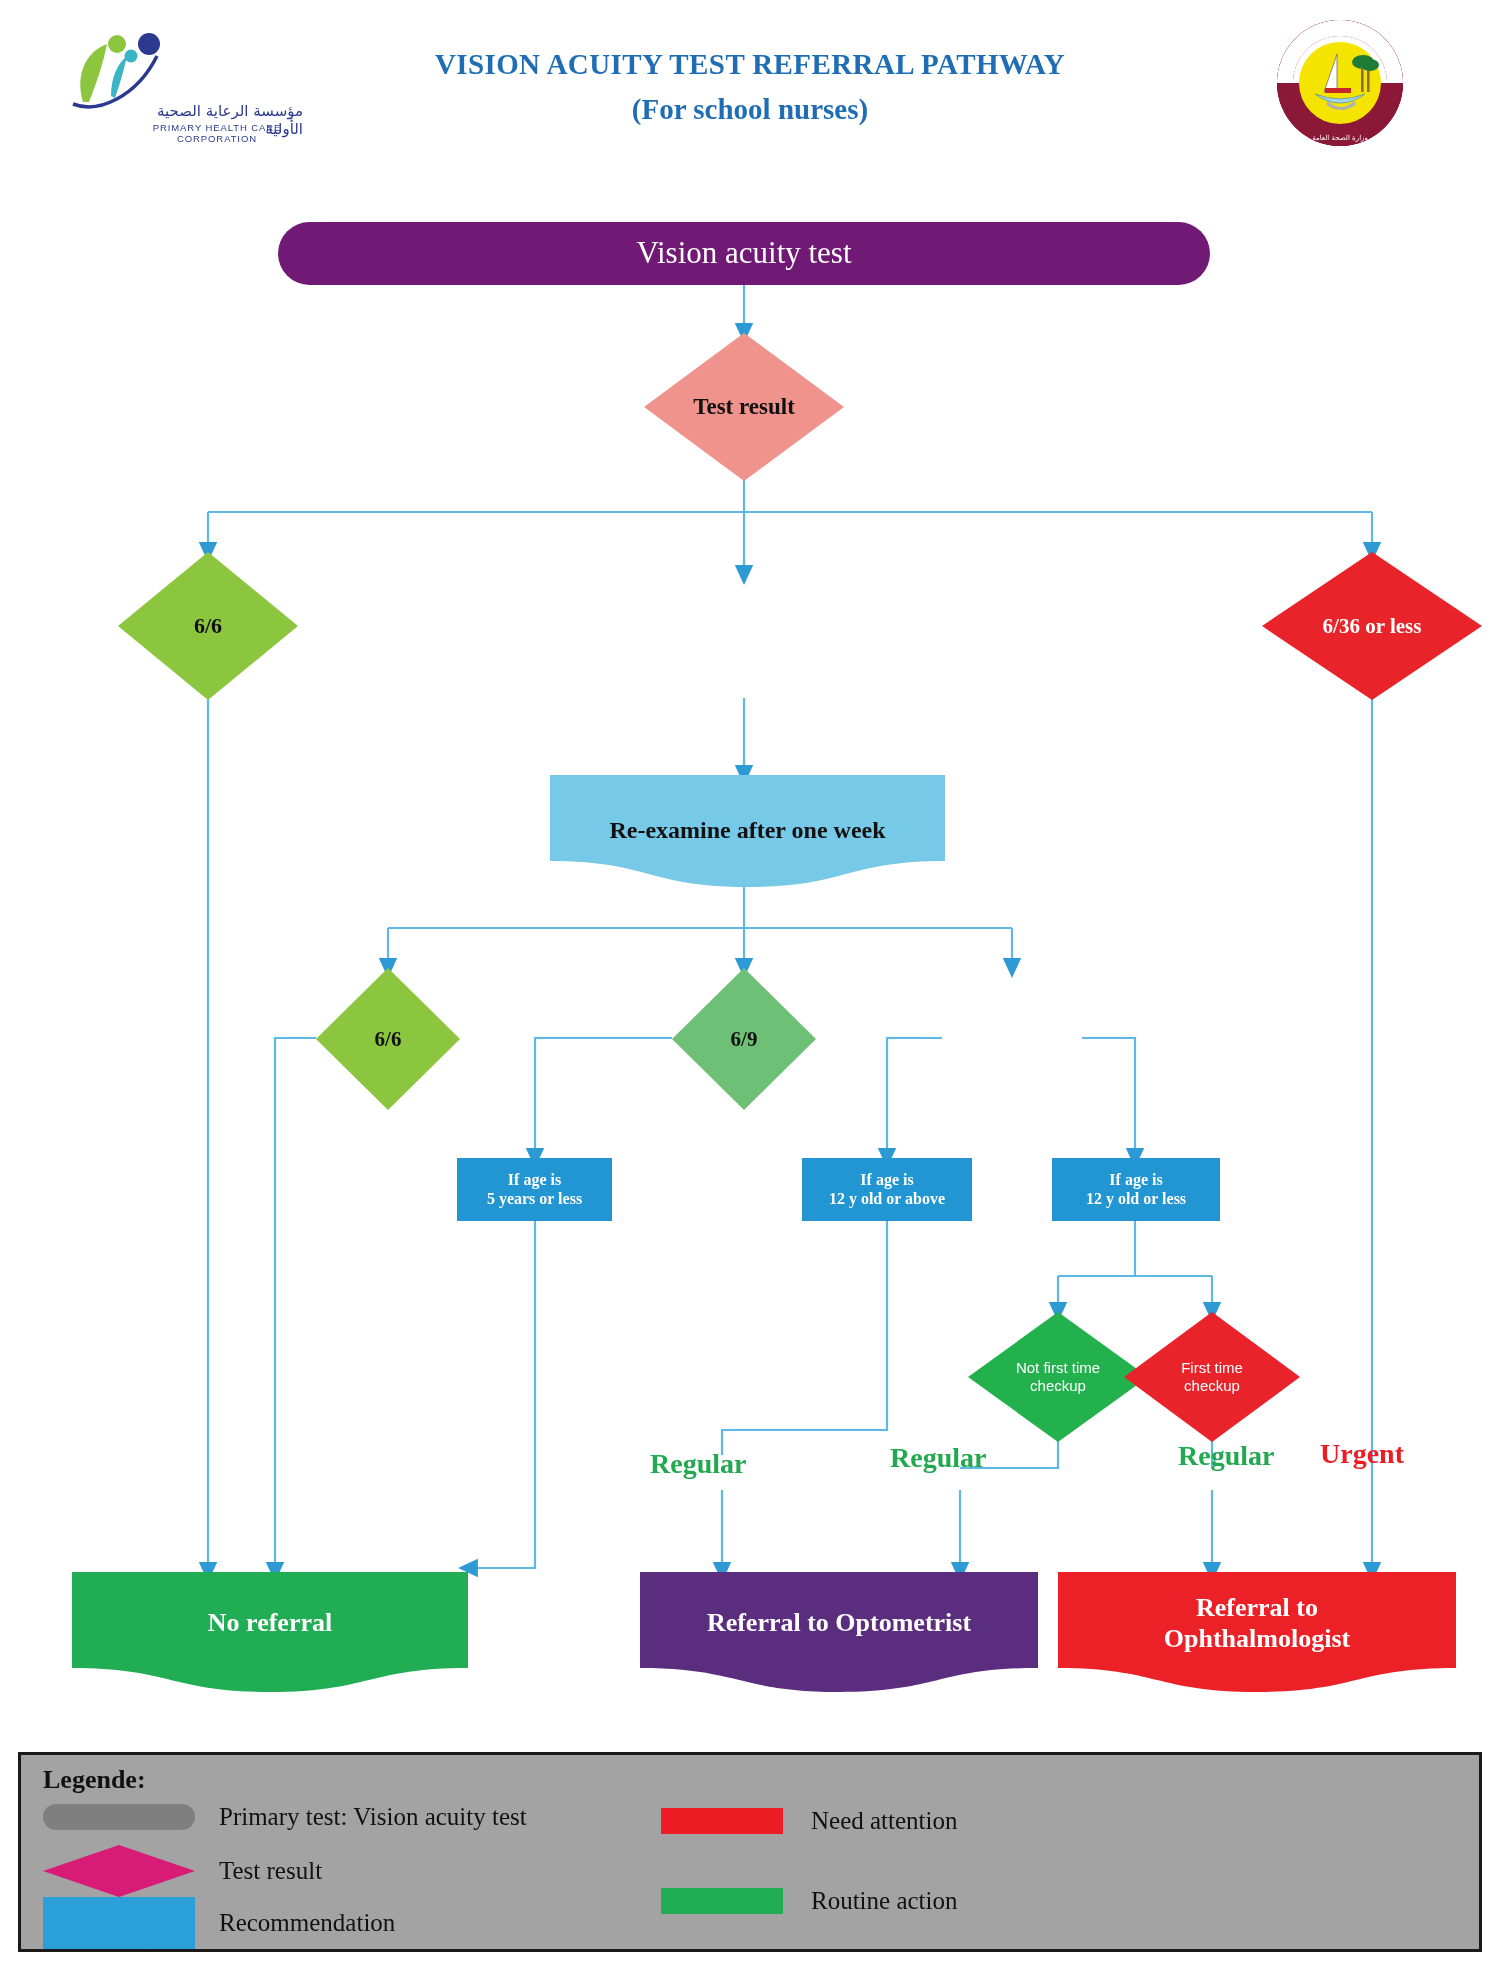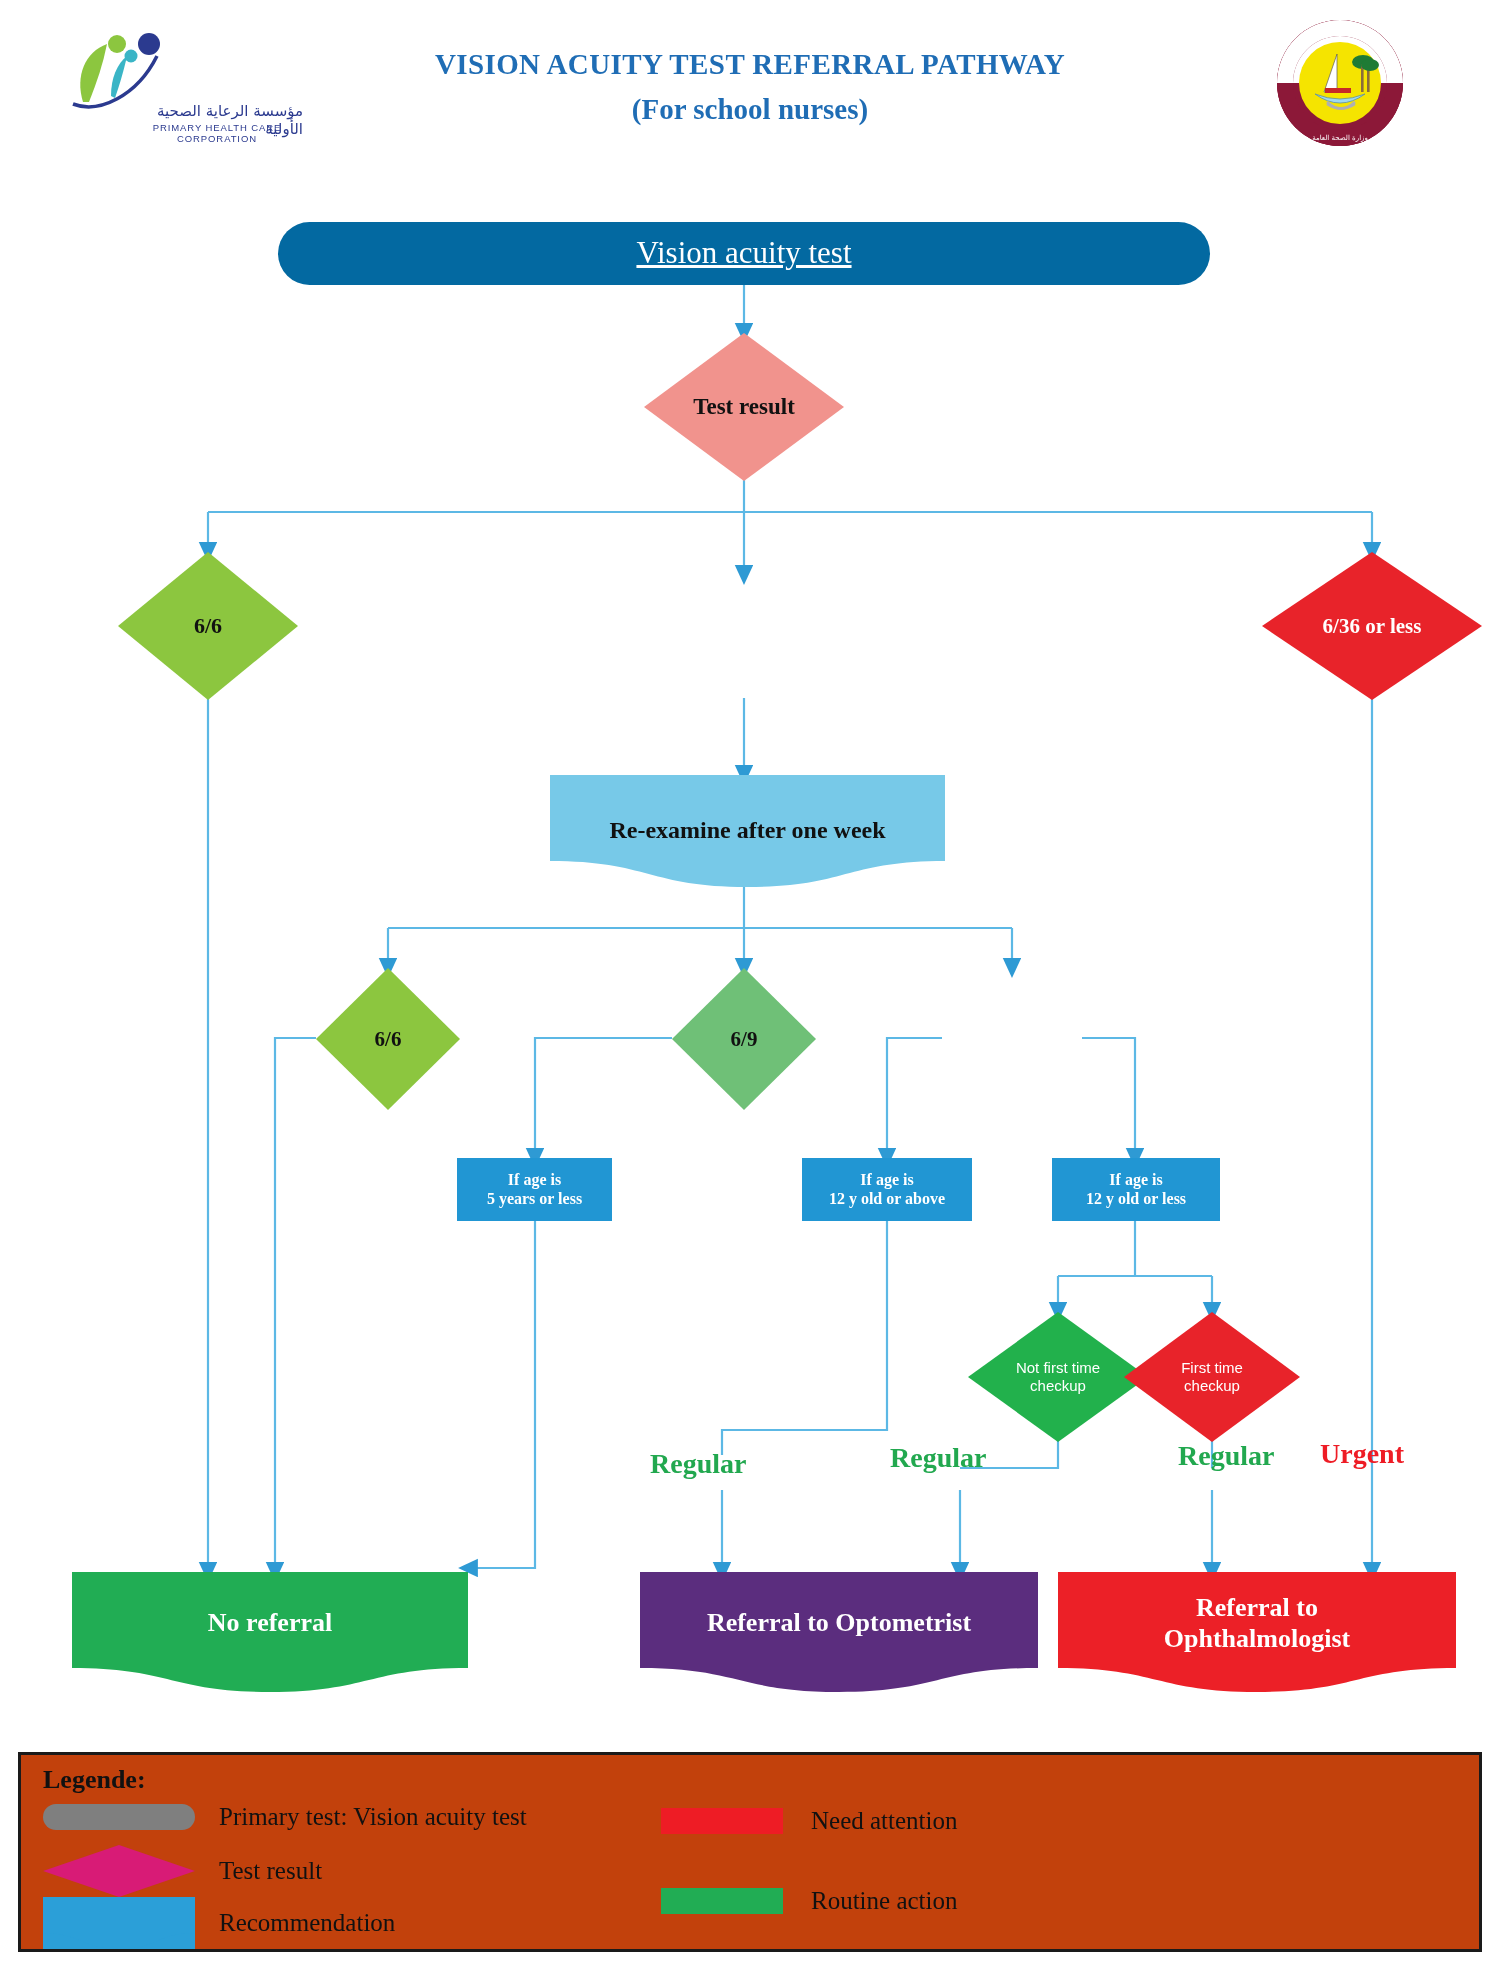--- a/index.html
+++ b/index.html
@@ -28,41 +28,41 @@
   #qatar-logo { position: absolute; left: 1275px; top: 18px; width: 130px; height: 130px; }
 
   
   #flow { position: absolute; left: 0; top: 0; width: 1500px; height: 1720px; }
   #connectors { position: absolute; left: 0; top: 0; width: 1500px; height: 1720px; }
 
   .node { position: absolute; display: flex; align-items: center; justify-content: center;
           text-align: center; line-height: 1.18; }
 
   
-  .pill { border-radius: 40px; background: #0369a1; color: #ffffff; text-decoration: underline; }
+  .pill { border-radius: 40px; background: #701a75; color: #ffffff; }
 
   
   .diamond { }
   .diamond .shape { position: absolute; left: 0; top: 0; width: 100%; height: 100%;
                     clip-path: polygon(50% 0, 100% 50%, 50% 100%, 0 50%); }
   .diamond .lbl { position: relative; z-index: 2; width: 86%; }
 
   
   .rect { }
 
   
   .doc { }
   .doc .shape { position: absolute; left: 0; top: 0; width: 100%; height: 100%; }
   .doc .lbl { position: relative; z-index: 2; width: 92%; }
 
   .edge-label { position: absolute; font-weight: bold; white-space: nowrap; }
 
   
   #legend { position: absolute; left: 18px; top: 1752px; width: 1464px; height: 200px;
-            border: 3px solid #1a1a1a; background: #c2410c; }
+            border: 3px solid #1a1a1a; background: #a3a3a3; }
   #legend .ltitle { position: absolute; left: 22px; top: 10px; font-size: 26px; font-weight: bold; color: #111; }
   .lg-row { position: absolute; display: flex; align-items: center; }
   .lg-txt { font-size: 25px; color: #111; white-space: nowrap; }
   .sw-pill { width: 152px; height: 26px; border-radius: 14px; background: #7f7f7f; }
   .sw-diamond { width: 152px; height: 52px; background: #d81b76;
                 clip-path: polygon(50% 0, 100% 50%, 50% 100%, 0 50%); }
   .sw-doc { width: 152px; height: 52px; background: #2b9fd8; }
   .sw-bar { width: 122px; height: 26px; }
 </style>
 </head>

